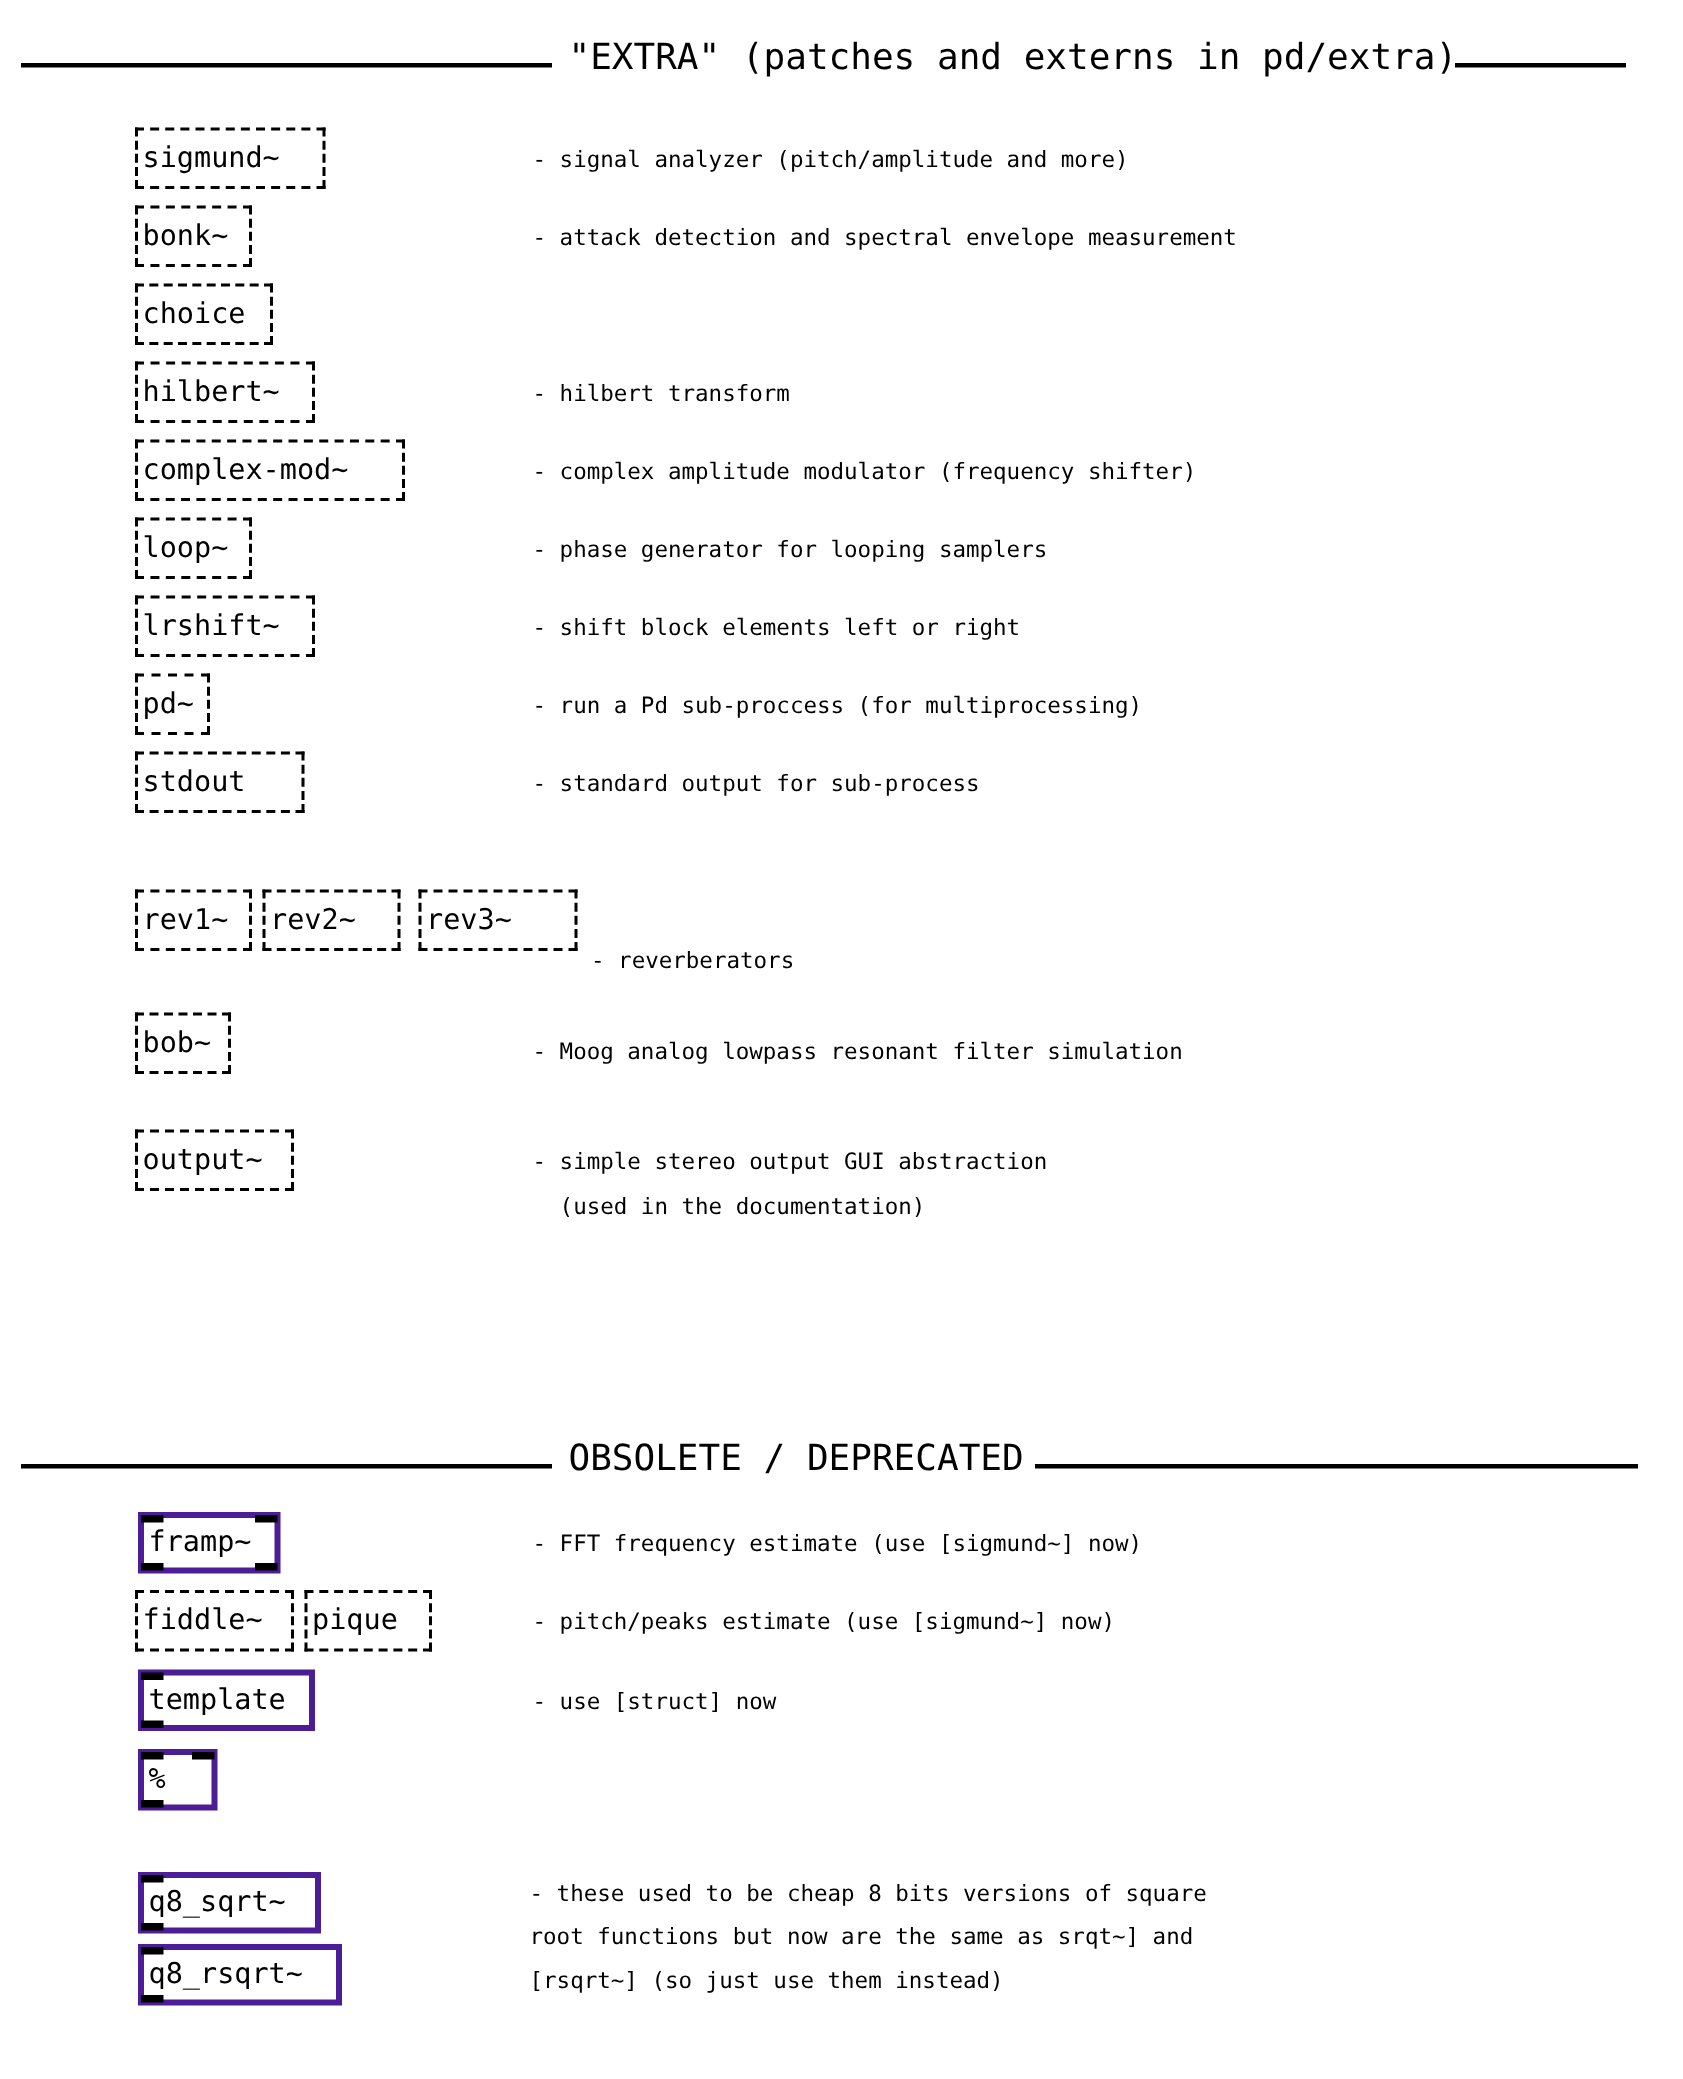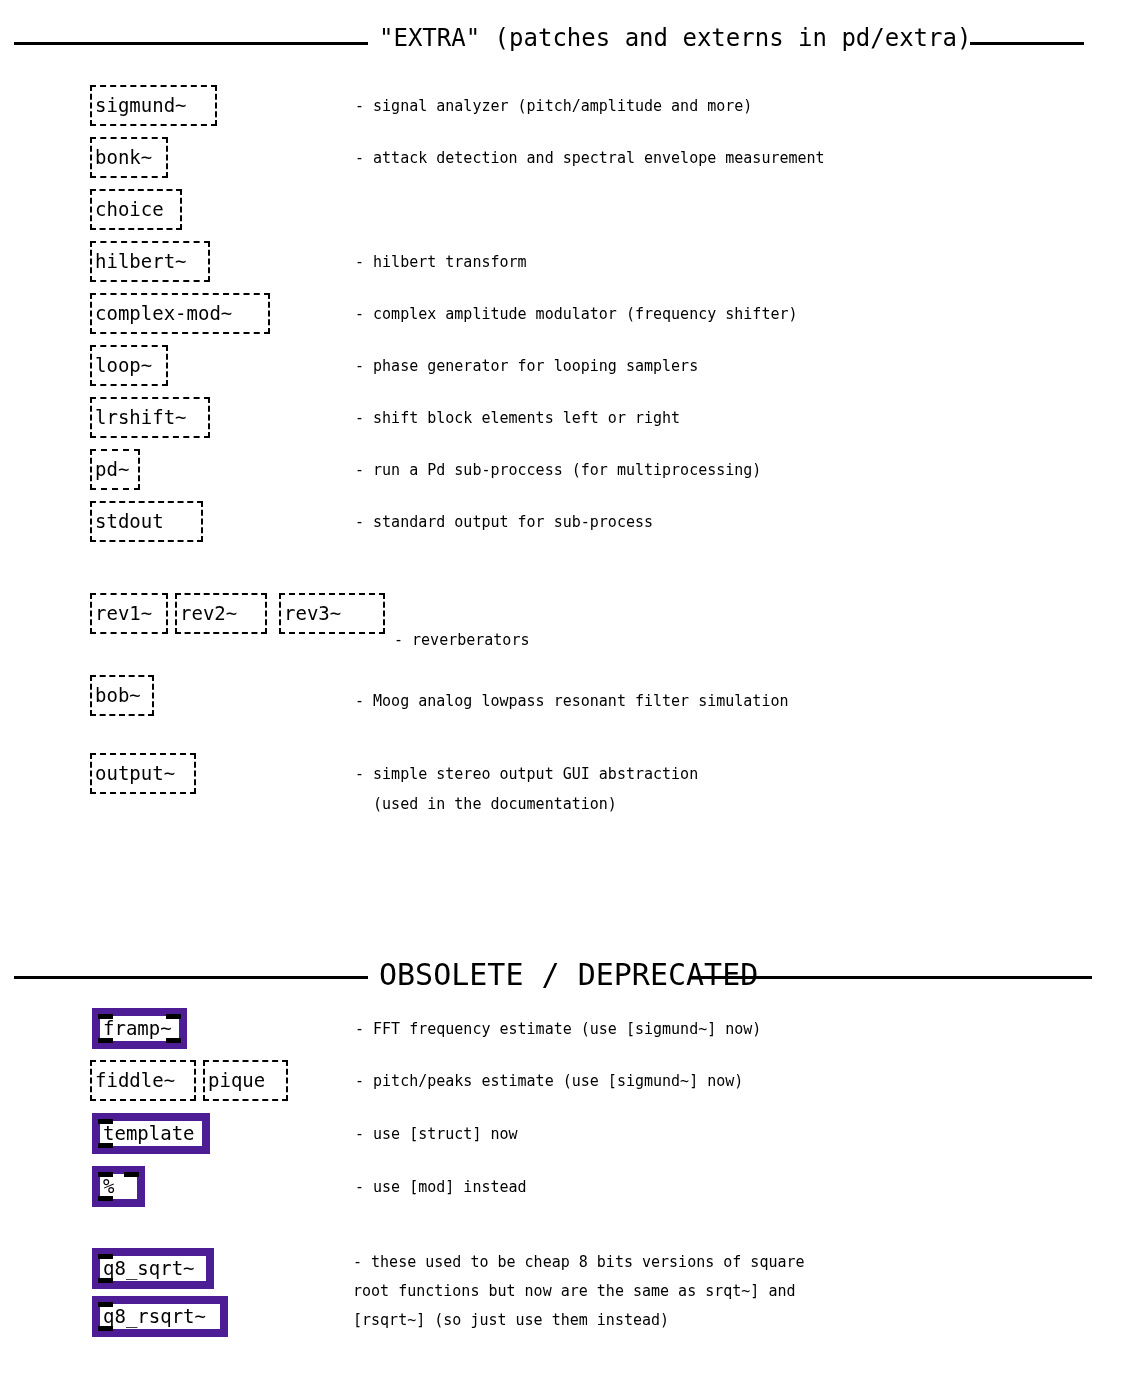--- a/index.html
+++ b/index.html
@@ -51,21 +51,21 @@
     white-space: pre;
     font-family: "DejaVu Sans Mono", monospace;
     font-size: 19px;
     line-height: 1;
     color: #000;
   }
   .objbox.dashed {
     border: 2px dashed #000;
   }
   .objbox.solid {
-    border: 8px solid #4c1d95;
+    border: 4px solid #4c1d95;
   }
   .objbox .lbl {
     position: absolute;
     left: 3px;
     top: 50%;
     transform: translateY(-52%);
     white-space: pre;
   }
 
   
@@ -162,21 +162,21 @@
   <div class="comment" style="left:355px; top:686px;">- Moog analog lowpass resonant filter simulation</div>
 
   <div class="objbox dashed" style="left:90px; top:753px; width:106px; height:41px;">
     <span class="lbl">output~</span>
   </div>
   <div class="comment" style="left:355px; top:759px;">- simple stereo output GUI abstraction
   (used in the documentation)</div>
 
   <div class="section-header" style="top:950px;">
     <div class="hdr-rule" style="left:14px; top:26px; width:354px;"></div>
-    <div class="hdr-title" style="left:379px; top:10px; font-size:30px;">OBSOLETE / DEPRECATED</div>
+    <div class="hdr-title" style="left:379px; top:10px; font-size:24px;">OBSOLETE / DEPRECATED</div>
     <div class="hdr-rule" style="left:690px; top:26px; width:402px;"></div>
   </div>
 
   <div class="objbox solid" style="left:92px; top:1008px; width:95px; height:41px;">
     <span class="nub in left"></span>
     <span class="nub in right"></span>
     <span class="nub out left"></span>
     <span class="nub out right"></span>
     <span class="lbl">framp~</span>
   </div>
@@ -196,21 +196,20 @@
     <span class="lbl">template</span>
   </div>
   <div class="comment" style="left:355px; top:1119px;">- use [struct] now</div>
 
   <div class="objbox solid" style="left:92px; top:1166px; width:53px; height:41px;">
     <span class="nub in left"></span>
     <span class="nub in right"></span>
     <span class="nub out left"></span>
     <span class="lbl">%</span>
   </div>
-  <div class="comment" style="left:355px; top:1172px;">- use [mod] instead</div>
 
   <div class="objbox solid" style="left:92px; top:1248px; width:122px; height:41px;">
     <span class="nub in left"></span>
     <span class="nub out left"></span>
     <span class="lbl">q8_sqrt~</span>
   </div>
 
   <div class="objbox solid" style="left:92px; top:1296px; width:136px; height:41px;">
     <span class="nub in left"></span>
     <span class="nub out left"></span>

